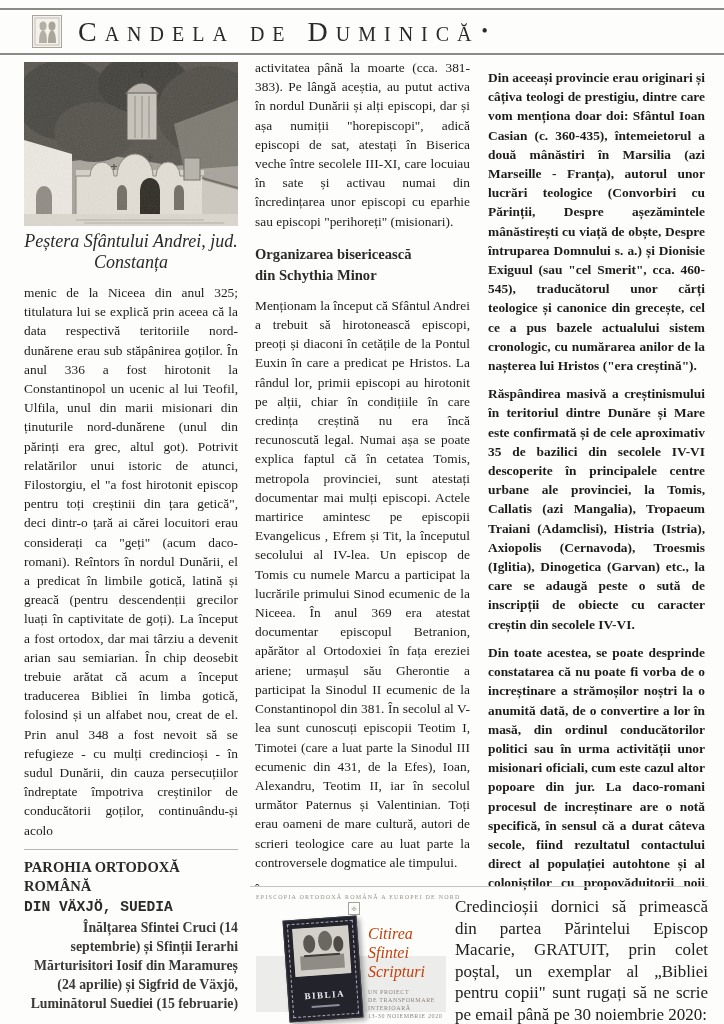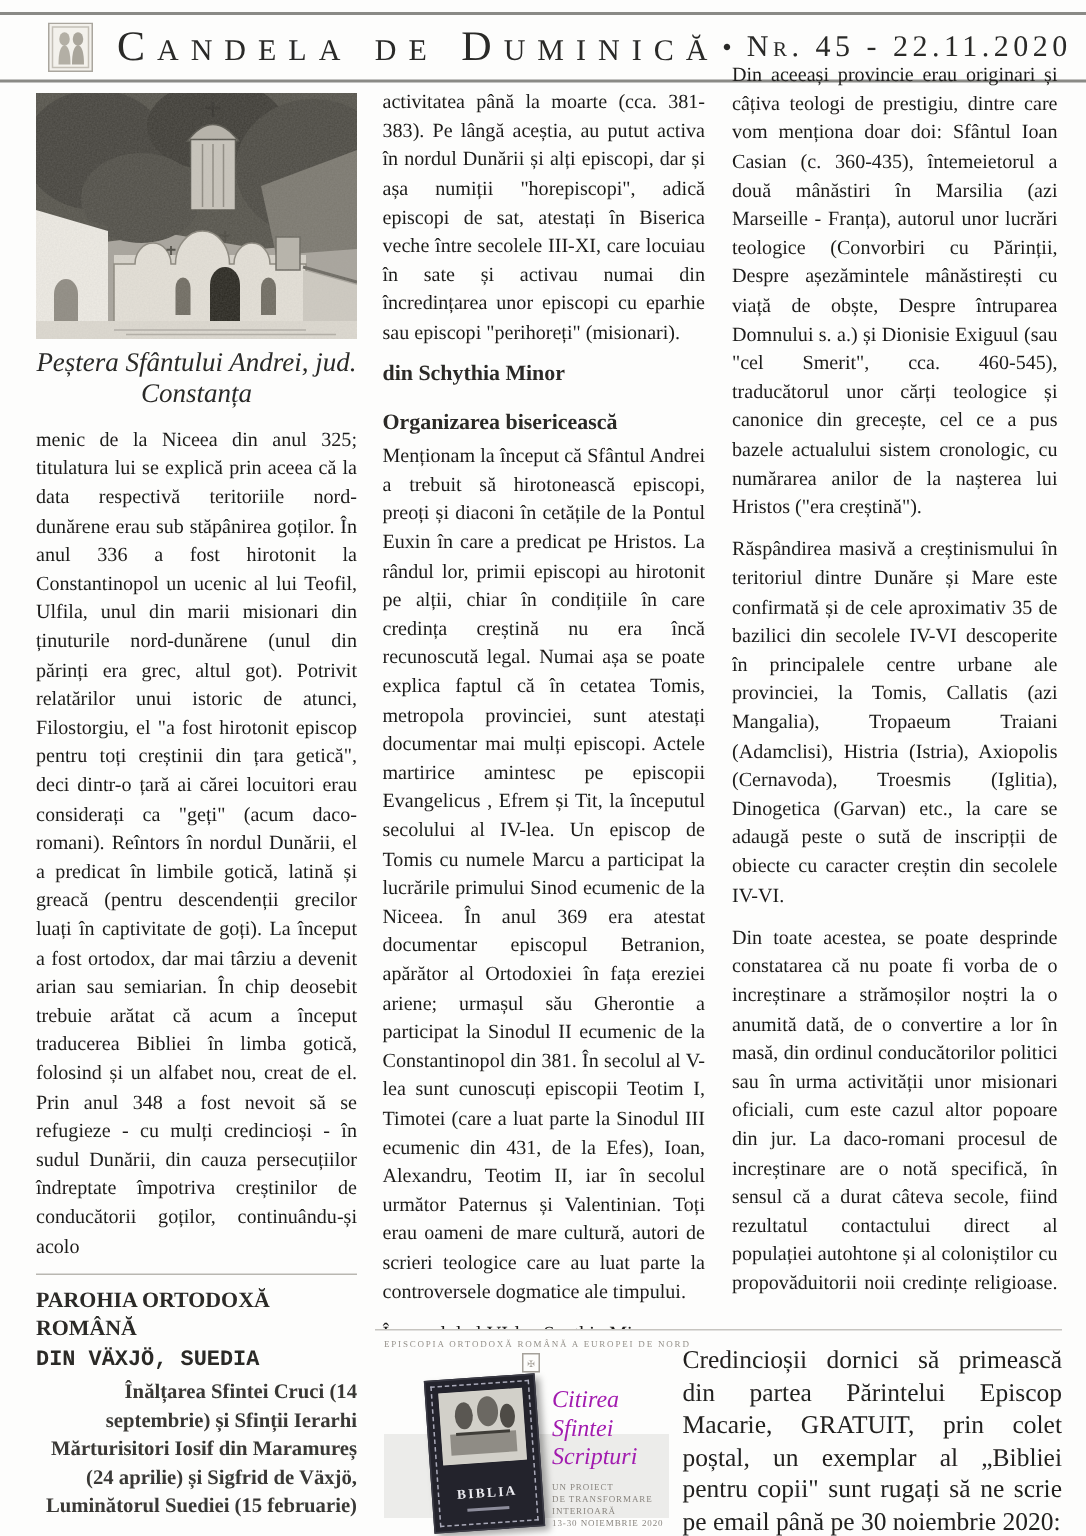--- a/index.html
+++ b/index.html
@@ -13,21 +13,21 @@
   .masthead-logo{margin-left:32px;width:30px;height:33px;flex:0 0 auto;}
   .masthead-title{margin-left:16px;font-variant:small-caps;font-size:28px;letter-spacing:8px;
                   color:#2a2a28;white-space:nowrap;}
   .masthead-sep{margin:0 10px 0 2px;font-size:18px;color:#2a2a28;}
   .masthead-issue{font-variant:small-caps;font-size:20px;letter-spacing:3px;color:#2a2a28;white-space:nowrap;}
 
   
   .col{position:absolute;text-align:justify;}
   .col-left{left:24px;top:62px;width:214px;}
   .col-mid{left:255px;top:58px;width:215px;height:828px;overflow:hidden;}
-  .col-right{left:488px;top:40px;width:217px;height:828px;overflow:hidden;}
+  .col-right{left:488px;top:68px;width:217px;height:828px;overflow:hidden;font-weight:bold;}
   .body-text{font-size:13.4px;line-height:19.2px;margin:0 0 9px 0;}
   .col p:last-child{margin-bottom:0;}
 
   
   .photo{width:214px;height:164px;display:block;}
   .photo-caption{font-style:italic;font-size:18px;text-align:center;margin:5px 0 10px 0;color:#2a2a28;}
 
   .rule{border:0;border-top:1px solid #b9b7b1;margin:9px 0 8px 0;}
 
   
@@ -45,21 +45,21 @@
   .promo-body{position:relative;height:112px;}
   .promo-band{position:absolute;left:0;top:38px;width:190px;height:56px;background:#ececea;}
   .book{position:absolute;left:30px;top:0;width:72px;height:100px;transform:rotate(-4deg);
         background:#23232c;border:1px solid #3a3a44;box-shadow:3px 3px 5px rgba(0,0,0,.35);}
   .book-frame{position:absolute;left:3px;top:3px;right:3px;bottom:3px;border:1px dashed #a9a9b8;}
   .book-art{position:absolute;left:8px;top:8px;right:8px;height:48px;background:#cfcdc6;overflow:hidden;}
   .book-title{position:absolute;bottom:19px;left:0;width:100%;text-align:center;color:#ebebf0;
               font-size:9px;font-weight:bold;letter-spacing:1.5px;}
   .book-bar{position:absolute;bottom:12px;left:22px;right:22px;height:2px;background:#8d8d9c;}
   .campaign{position:absolute;left:112px;top:6px;width:84px;text-align:left;}
-  .campaign-title{font-style:italic;font-size:16px;line-height:19px;color:#a21caf;}
+  .campaign-title{font-style:italic;font-size:16px;line-height:19px;color:#c2410c;}
   .campaign-lines{margin-top:7px;font-size:6px;line-height:8px;letter-spacing:.6px;color:#8b8781;}
 
   .offer{position:absolute;left:455px;top:896px;width:253px;text-align:justify;}
   .offer-text{font-size:17px;line-height:21.5px;margin:0;color:#22211f;}
   .offer-email{font-weight:bold;font-size:14.2px;letter-spacing:2.2px;margin-top:3px;text-align:left;color:#1c1b19;}
 </style>
 </head>
 <body>
 
 <div class="page">
@@ -70,21 +70,20 @@
         <rect x="0.5" y="0.5" width="29" height="32" fill="#f3f1ec" stroke="#aaa69e"></rect>
         <rect x="3" y="3" width="24" height="27" fill="none" stroke="#c4c0b7" stroke-width="1"></rect>
         <ellipse cx="11" cy="11" rx="3.5" ry="4.5" fill="#b3afa5"></ellipse>
         <path d="M7,28 q0,-12 4,-13 q4,1 4,13 Z" fill="#b3afa5"></path>
         <ellipse cx="20" cy="11" rx="3.5" ry="4.5" fill="#a9a59b"></ellipse>
         <path d="M16,28 q0,-12 4,-13 q4,1 4,13 Z" fill="#a9a59b"></path>
       </svg>
     </div>
     <div class="masthead-title">Candela de Duminică</div>
     <div class="masthead-sep">•</div>
-    <div class="masthead-issue">Nr. 45 - 22.11.2020</div>
   </div>
 
   <div class="col col-left">
     <svg class="photo" viewBox="0 0 214 164" width="214" height="164">
       <defs>
         <filter id="grain">
             <feTurbulence type="fractalNoise" baseFrequency="0.9" numOctaves="2" result="n"></feTurbulence>
           <feColorMatrix in="n" type="matrix" values="0 0 0 0 0.45  0 0 0 0 0.44  0 0 0 0 0.42  0 0 0 0.22 0"></feColorMatrix>
           </filter>
       </defs>
@@ -130,22 +129,22 @@
     <div class="parish-title">PAROHIA ORTODOXĂ ROMÂNĂ</div>
     <div class="parish-title" style="margin-top:0;font-family:Liberation Mono, monospace;">DIN VÄXJÖ, SUEDIA</div>
     <div class="parish-sub">Înălțarea Sfintei Cruci (14 septembrie) și Sfinții Ierarhi Mărturisitori Iosif din Maramureș (24 aprilie) și Sigfrid de Växjö, Luminătorul Suediei (15 februarie)</div>
 
     <p class="contact-label-line"><strong>Adresa bisericii:</strong></p>
 
   </div>
 
   <div class="col col-mid">
     <p class="body-text">activitatea până la moarte (cca. 381-383). Pe lângă aceștia, au putut activa în nordul Dunării și alți episcopi, dar și așa numiții "horepiscopi", adică episcopi de sat, atestați în Biserica veche între secolele III-XI, care locuiau în sate și activau numai din încredințarea unor episcopi cu eparhie sau episcopi "perihoreți" (misionari).</p>
+    <div class="parish-title" style="margin-top:14px;">Organizarea bisericească</div>
     <div class="parish-title" style="margin-bottom:10px;">din Schythia Minor</div>
-    <div class="parish-title" style="margin-top:14px;">Organizarea bisericească</div>
     <p class="body-text">Menționam la început că Sfântul Andrei a trebuit să hirotonească episcopi, preoți și diaconi în cetățile de la Pontul Euxin în care a predicat pe Hristos. La rândul lor, primii episcopi au hirotonit pe alții, chiar în condițiile în care credința creștină nu era încă recunoscută legal. Numai așa se poate explica faptul că în cetatea Tomis, metropola provinciei, sunt atestați documentar mai mulți episcopi. Actele martirice amintesc pe episcopii Evangelicus , Efrem și Tit, la începutul secolului al IV-lea. Un episcop de Tomis cu numele Marcu a participat la lucrările primului Sinod ecumenic de la Niceea. În anul 369 era atestat documentar episcopul Betranion, apărător al Ortodoxiei în fața ereziei ariene; urmașul său Gherontie a participat la Sinodul II ecumenic de la Constantinopol din 381. În secolul al V-lea sunt cunoscuți episcopii Teotim I, Timotei (care a luat parte la Sinodul III ecumenic din 431, de la Efes), Ioan, Alexandru, Teotim II, iar în secolul următor Paternus și Valentinian. Toți erau oameni de mare cultură, autori de scrieri teologice care au luat parte la controversele dogmatice ale timpului.</p>
     <p class="body-text">În secolul al VI-lea Scythia Minor era o "provincie mitropolitană ", iar titularul ei devenise mitropolit, având 14 episcopii sufragane, în principalele orașe ale provinciei. Toate aceste scaune episcopale - inclusiv Tomisul - erau în legătură directă cu Patriarhia din Constantinopol, noua capitală a imperiului, principiu consfințit printr-o hotărâre a Sinodului IV ecumenic de la Calcedon, din anul 451. Deci erau legați de Roma prin limbă, iar de Constantinopol prin credință.</p>
   </div>
 
   <div class="col col-right">
     <p class="body-text">Din aceeași provincie erau originari și câțiva teologi de prestigiu, dintre care vom menționa doar doi: Sfântul Ioan Casian (c. 360-435), întemeietorul a două mânăstiri în Marsilia (azi Marseille - Franța), autorul unor lucrări teologice (Convorbiri cu Părinții, Despre așezămintele mânăstirești cu viață de obște, Despre întruparea Domnului s. a.) și Dionisie Exiguul (sau "cel Smerit", cca. 460-545), traducătorul unor cărți teologice și canonice din grecește, cel ce a pus bazele actualului sistem cronologic, cu numărarea anilor de la nașterea lui Hristos ("era creștină").</p>
     <p class="body-text">Răspândirea masivă a creștinismului în teritoriul dintre Dunăre și Mare este confirmată și de cele aproximativ 35 de bazilici din secolele IV-VI descoperite în principalele centre urbane ale provinciei, la Tomis, Callatis (azi Mangalia), Tropaeum Traiani (Adamclisi), Histria (Istria), Axiopolis (Cernavoda), Troesmis (Iglitia), Dinogetica (Garvan) etc., la care se adaugă peste o sută de inscripții de obiecte cu caracter creștin din secolele IV-VI.</p>
     <p class="body-text">Din toate acestea, se poate desprinde constatarea că nu poate fi vorba de o increștinare a strămoșilor noștri la o anumită dată, de o convertire a lor în masă, din ordinul conducătorilor politici sau în urma activității unor misionari oficiali, cum este cazul altor popoare din jur. La daco-romani procesul de increștinare are o notă specifică, în sensul că a durat câteva secole, fiind rezultatul contactului direct al populației autohtone și al coloniștilor cu propovăduitorii noii credințe religioase. Limba latină și credința creștină au fost factorii care au contribuit la consolidarea procesului de unificare etnică, lingvistică și spirituală a autohtonilor cu noii veniți în Dacia, de neamuri și credințe diferite. Romanizarea și creștinarea au fost două procese paralele, încât se poate spune că la încheierea lor a apărut în istorie un popor nou, cel român, cu o credință nouă, cea creștină. Cu alte cuvinte, poporul român s-a născut creștin.</p>
   </div>
 

